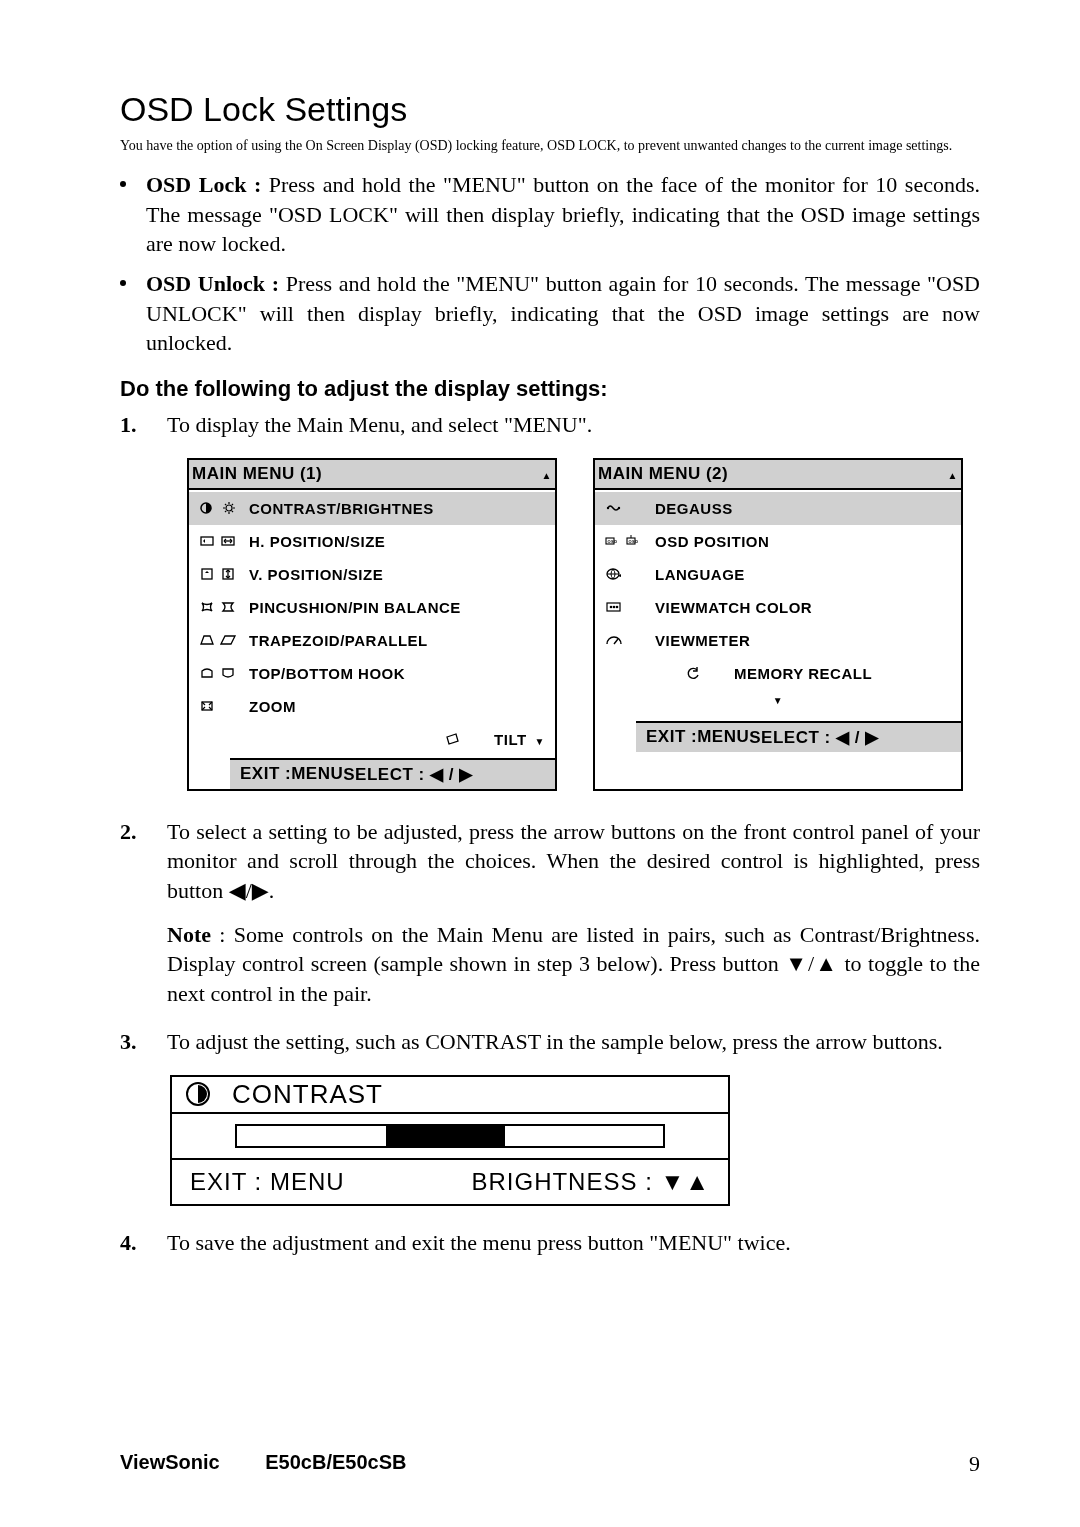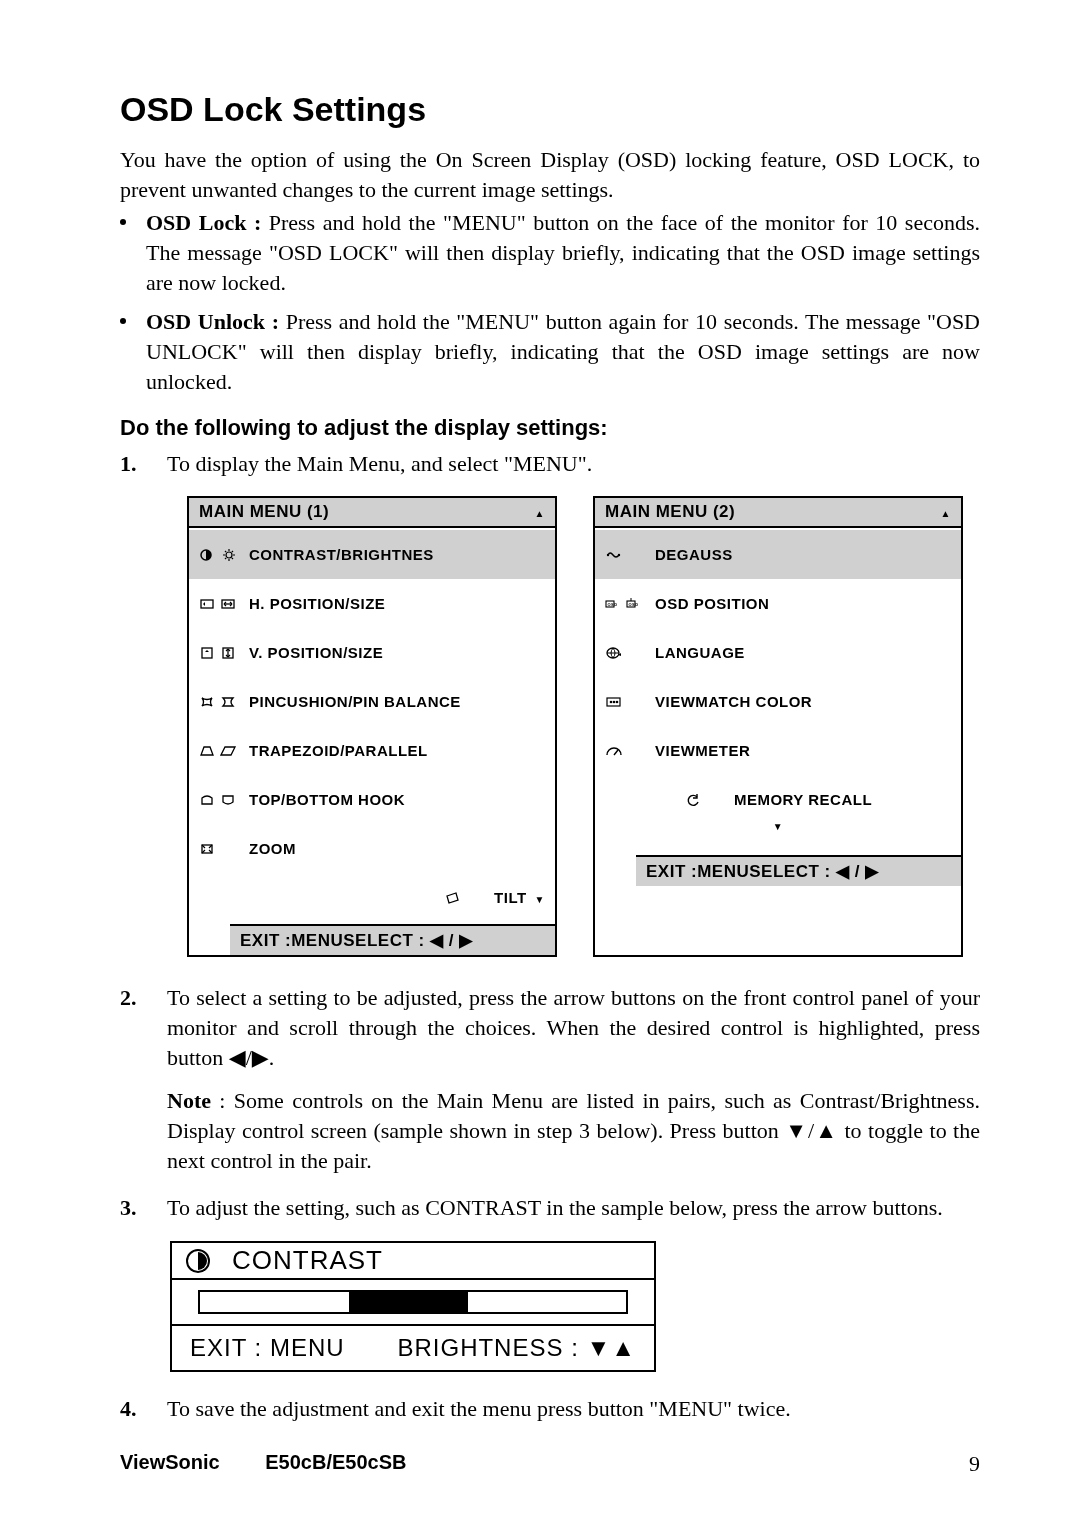--- a/index.html
+++ b/index.html
@@ -1,41 +1,41 @@
 <!DOCTYPE html>
 <html><head>
 <meta charset="utf-8">
 <style>
   * { box-sizing: border-box; margin: 0; padding: 0; }
   html, body { width: 1080px; background: #fff; font-family: "Times New Roman", Times, serif; color: #000; }
   .page { padding: 90px 100px 60px 120px; min-height: 1527px; position: relative; }
-  h1 { font-family: Arial, Helvetica, sans-serif; font-weight: bold; font-size: 34px; margin-bottom: 16px; }
-  .intro { font-size: 22px; line-height: 1.35; margin-bottom: 4px; text-align: justify; }
+  h1 { font-family: Arial, Helvetica, sans-serif; font-weight: normal; font-size: 34px; margin-bottom: 8px; }
+  .intro { font-size: 14px; line-height: 1.35; margin-bottom: 14px; text-align: justify; }
   ul.bullets { list-style: none; padding-left: 0; margin-bottom: 18px; }
   ul.bullets li { display: flex; gap: 20px; font-size: 22px; line-height: 1.35; margin-bottom: 10px; text-align: justify; }
   ul.bullets li .dot { width: 6px; height: 6px; border-radius: 50%; background: #000; margin-top: 11px; flex: 0 0 auto; }
   .lead-bold { font-weight: bold; }
   h2.sub { font-family: Arial, Helvetica, sans-serif; font-weight: bold; font-size: 22px; margin: 16px 0 8px 0; }
   ol.steps { list-style: none; padding: 0; }
   ol.steps > li { display: flex; gap: 25px; font-size: 22px; line-height: 1.35; margin-bottom: 18px; text-align: justify; }
   ol.steps > li > .num { font-weight: bold; flex: 0 0 22px; }
   .step-body { flex: 1; }
   .step-body .extra { margin-top: 14px; }
   .menus-wrap { display: flex; gap: 36px; justify-content: center; margin: 14px 0 26px 50px; }
   .menu-box { border: 2px solid #000; width: 370px; font-family: Arial, Helvetica, sans-serif; }
-  .menu-title { background: #d0d0d0; border-bottom: 2px solid #000; padding: 4px 10px; font-weight: bold; font-size: 17px; letter-spacing: 0.5px; display: flex; justify-content: space-between; align-items: center; }
+  .menu-title { background: #d0d0d0; border-bottom: 2px solid #000; padding: 4px 3px; font-weight: bold; font-size: 17px; letter-spacing: 0.5px; display: flex; justify-content: space-between; align-items: center; }
   .menu-body { padding: 2px 0; }
-  .menu-item { display: flex; align-items: center; gap: 8px; padding: 16px 10px; font-size: 15px; font-weight: bold; letter-spacing: 0.5px; }
+  .menu-item { display: flex; align-items: center; gap: 8px; padding: 8px 10px; font-size: 15px; font-weight: bold; letter-spacing: 0.5px; }
   .menu-item.selected { background: #d0d0d0; }
   .mi-icons { width: 42px; display: inline-flex; gap: 3px; flex: 0 0 42px; justify-content: flex-start; }
   .ic { width: 18px; height: 14px; display: inline-block; }
   .menu-foot { background: #d0d0d0; border-top: 2px solid #000; padding: 4px 10px; font-weight: bold; font-size: 17px; letter-spacing: 0.5px; display: flex; justify-content: flex-start; align-items: center; margin-left: 41px; }
   .arrow-up::before { content: "\25B2"; font-size: 10px; }
   .arrow-down::before { content: "\25BC"; font-size: 10px; }
-  .contrast-box { margin: 14px 0 10px 50px; width: 486px; border: 2px solid #000; font-family: Arial, Helvetica, sans-serif; }
+  .contrast-box { margin: 14px 0 10px 50px; width: 560px; border: 2px solid #000; font-family: Arial, Helvetica, sans-serif; }
   .contrast-title { display: flex; align-items: center; gap: 22px; padding: 2px 14px; font-size: 26px; letter-spacing: 1px; }
   .contrast-title .circ { width: 24px; height: 24px; border: 2px solid #000; border-radius: 50%; position: relative; }
   .contrast-title .circ::after { content: ""; position: absolute; right: 1px; top: 1px; bottom: 1px; width: 46%; background: #000; border-top-right-radius: 12px; border-bottom-right-radius: 12px; }
   .contrast-bar-row { border-top: 2px solid #000; border-bottom: 2px solid #000; padding: 10px 0; display: flex; justify-content: center; }
   .contrast-bar { width: 430px; height: 24px; border: 2px solid #000; position: relative; background: #fff; }
   .contrast-bar .fill { position: absolute; left: 35%; top: 0; bottom: 0; width: 28%; background: #000; }
   .contrast-foot { display: flex; justify-content: space-between; padding: 8px 18px; font-size: 24px; letter-spacing: 1px; }
   .footer { position: absolute; bottom: 50px; left: 120px; right: 100px; display: flex; justify-content: space-between; font-family: Arial, Helvetica, sans-serif; font-weight: bold; font-size: 20px; }
   .footer .model { margin-left: 40px; }
   .footer .page-num { font-family: "Times New Roman", serif; font-weight: normal; font-size: 22px; }

